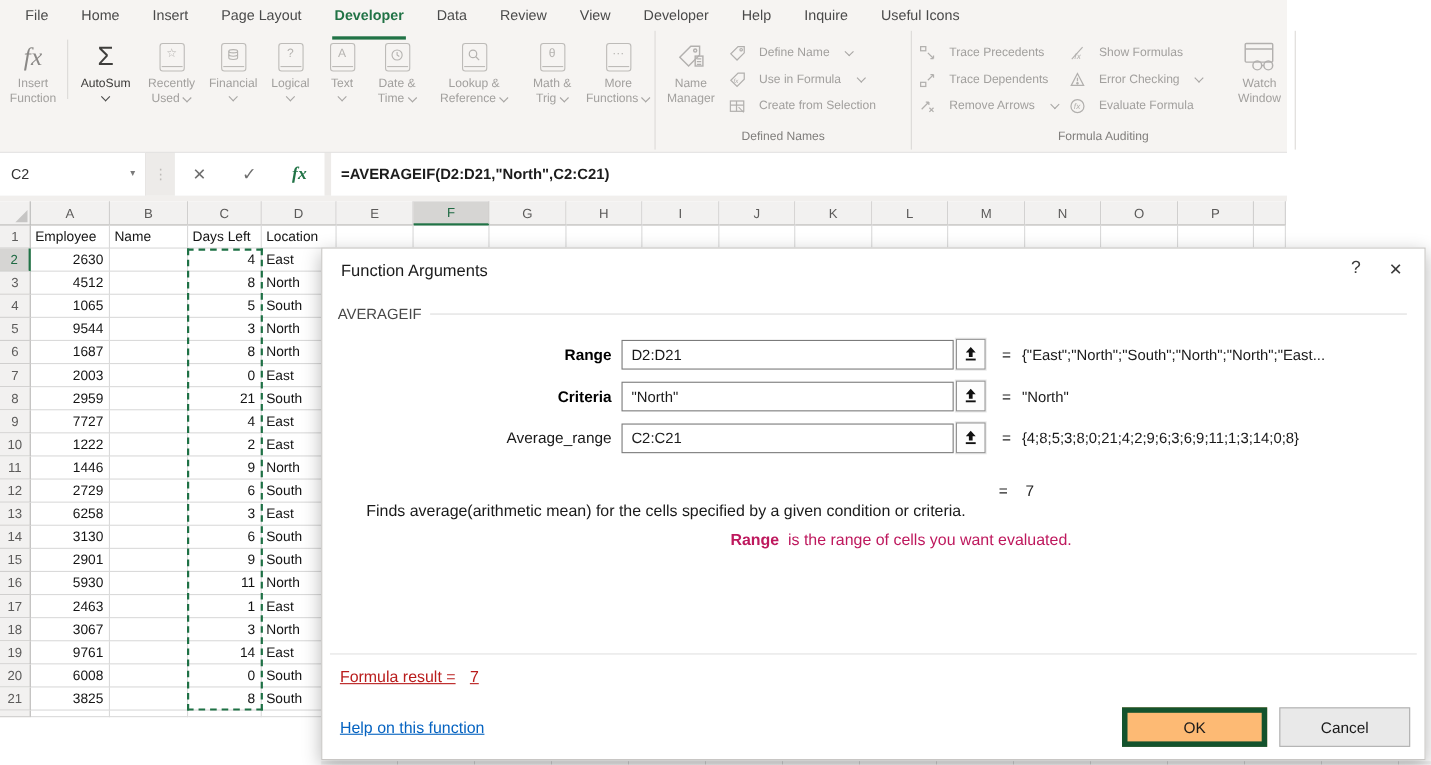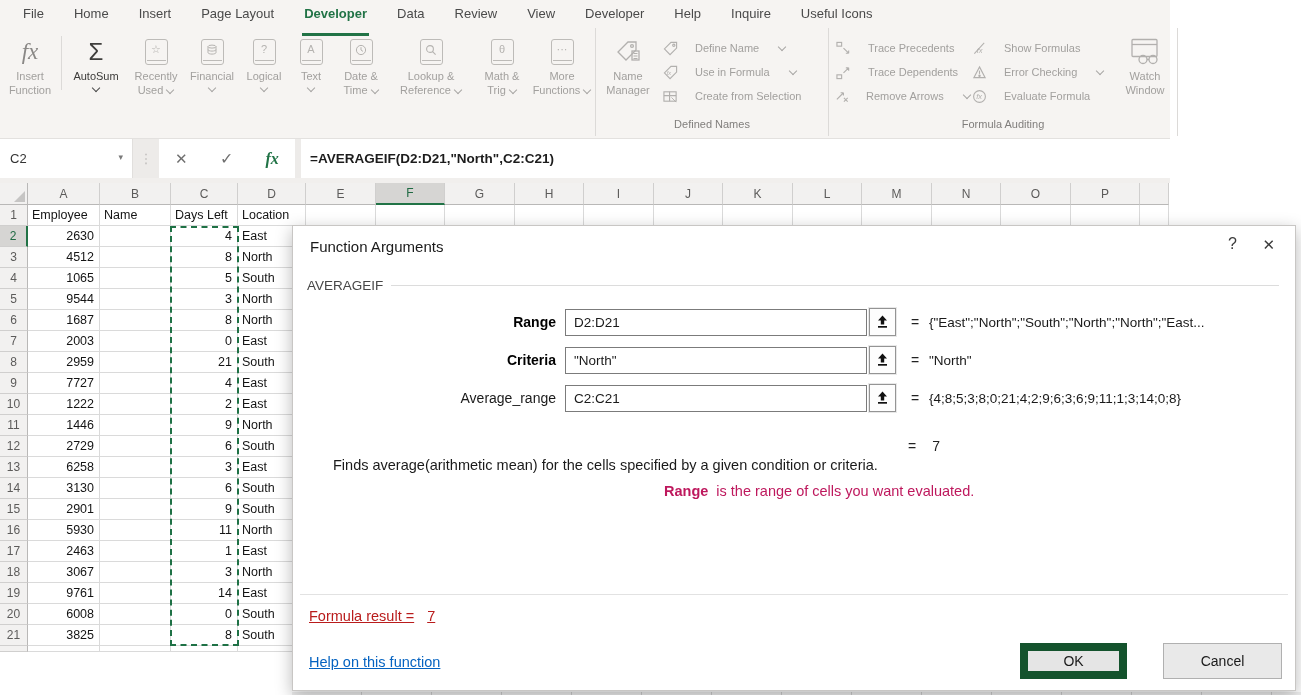--- a/index.html
+++ b/index.html
@@ -27,21 +27,21 @@
   .chev::before{content:"";position:absolute;left:1px;top:0;width:5px;height:5px;border-right:1.4px solid #a8a6a4;border-bottom:1.4px solid #a8a6a4;transform:rotate(45deg);}
   .chev.block{display:block;margin:1px auto 0 auto;}
   .chev.dark::before{border-color:#4a4a4a;}
   .fx-big{font-family:"Liberation Serif",serif;font-style:italic;font-size:23px;color:#8a8886;}
   .sigma{font-size:24px;color:#3f3e3c;line-height:26px;}
   .book{width:23px;height:26px;border:1.5px solid #bdbbb8;border-radius:3px;position:relative;display:flex;align-items:center;justify-content:center;box-sizing:border-box;}
   .book::after{content:"";position:absolute;left:1px;right:1px;bottom:3px;border-top:1.5px solid #bdbbb8;}
   .book .glyph{font-size:11px;color:#b5b3b0;margin-bottom:5px;line-height:1;}
   .vsep{width:1px;background:#dcdad8;align-self:stretch;margin:2px 3px 8px 3px;}
   .vcol{display:flex;flex-direction:column;padding:5px 4px 0 4px;gap:6px;}
-  .smbtn{display:flex;align-items:center;gap:16px;font-size:11px;color:#a2a09e;height:18px;white-space:nowrap;cursor:default;}
+  .smbtn{display:flex;align-items:center;gap:11px;font-size:11px;color:#a2a09e;height:18px;white-space:nowrap;cursor:default;}
   .smicon{display:flex;align-items:center;justify-content:center;width:17px;height:17px;}
   
   .fbar{position:absolute;top:139px;left:0;width:1170px;height:39px;background:#edebe9;display:flex;align-items:stretch;box-sizing:border-box;}
   .namebox{width:133px;background:#fff;border-right:1px solid #e1dfdd;display:flex;align-items:center;padding-left:10px;font-size:13px;color:#333;position:relative;box-sizing:border-box;}
   .namebox .dd{position:absolute;right:9px;top:13px;color:#7a7a7a;font-size:9px;}
   .dots{width:26px;display:flex;align-items:center;justify-content:center;color:#bdbbb8;font-size:13px;}
   .fbtns{width:136px;background:#fff;display:flex;align-items:center;justify-content:space-around;margin-right:6px;}
   .fcancel{color:#6f6f6f;font-size:15px;}
   .fenter{color:#6f6f6f;font-size:16px;}
   .fx-bar{font-family:"Liberation Serif",serif;font-style:italic;font-weight:700;font-size:16px;color:#217346;}
@@ -72,21 +72,21 @@
   .fpick{width:27px;height:28px;margin-left:2px;border:1px solid #949494;background:#fdfdfd;display:flex;align-items:center;justify-content:center;box-sizing:border-box;box-shadow:0 0 0 1px #e8e8e8;cursor:pointer;}
   .feq{margin-left:13px;width:12px;text-align:center;color:#222;font-size:14px;}
   .fres{margin-left:8px;font-size:13.5px;color:#1a1a1a;white-space:nowrap;overflow:hidden;max-width:360px;}
   .partial{position:absolute;left:615px;top:212px;display:flex;gap:16px;font-size:14px;color:#222;}
   .desc{position:absolute;left:7px;top:231px;font-size:14.5px;color:#1a1a1a;margin-left:33px;}
   .paramline{position:absolute;left:371px;top:257px;font-size:14.5px;color:#be185d;}
   .paramline b{margin-right:8px;}
   .sep{position:absolute;left:7px;right:7px;top:368px;border-top:1px solid #e2e2e2;}
   .fresult{position:absolute;left:16px;top:382px;font-size:14.5px;display:flex;gap:13px;color:#b91c1c;text-decoration:underline;}
   .helplink{position:absolute;left:16px;top:428px;color:#0563c1;text-decoration:underline;font-size:14.5px;cursor:pointer;}
-  .okbtn{position:absolute;left:727px;top:417px;width:107px;height:36px;background:#e5e5e5;border:8px solid #14532d;font-size:14px;color:#1a1a1a;display:flex;align-items:center;justify-content:center;box-sizing:border-box;cursor:pointer;}
+  .okbtn{position:absolute;left:727px;top:417px;width:132px;height:36px;background:#fdba74;border:5px solid #14532d;font-size:14px;color:#1a1a1a;display:flex;align-items:center;justify-content:center;box-sizing:border-box;cursor:pointer;}
   .cancelbtn{position:absolute;left:870px;top:417px;width:119px;height:36px;background:#e9e9e9;border:1px solid #b0b0b0;font-size:14px;color:#1a1a1a;display:flex;align-items:center;justify-content:center;box-sizing:border-box;cursor:pointer;text-align:right;}
   .bottomstrip{position:absolute;left:292px;top:692px;width:1009px;height:3px;background:repeating-linear-gradient(90deg,#f0f0f0 0 69px,#cfcfcf 69px 70px);}
   svg{display:block;}
 </style>
 </head>
 <body>
 
 <div class="ribbon">
   <nav class="tabs">
       <span class="tab">File</span>

